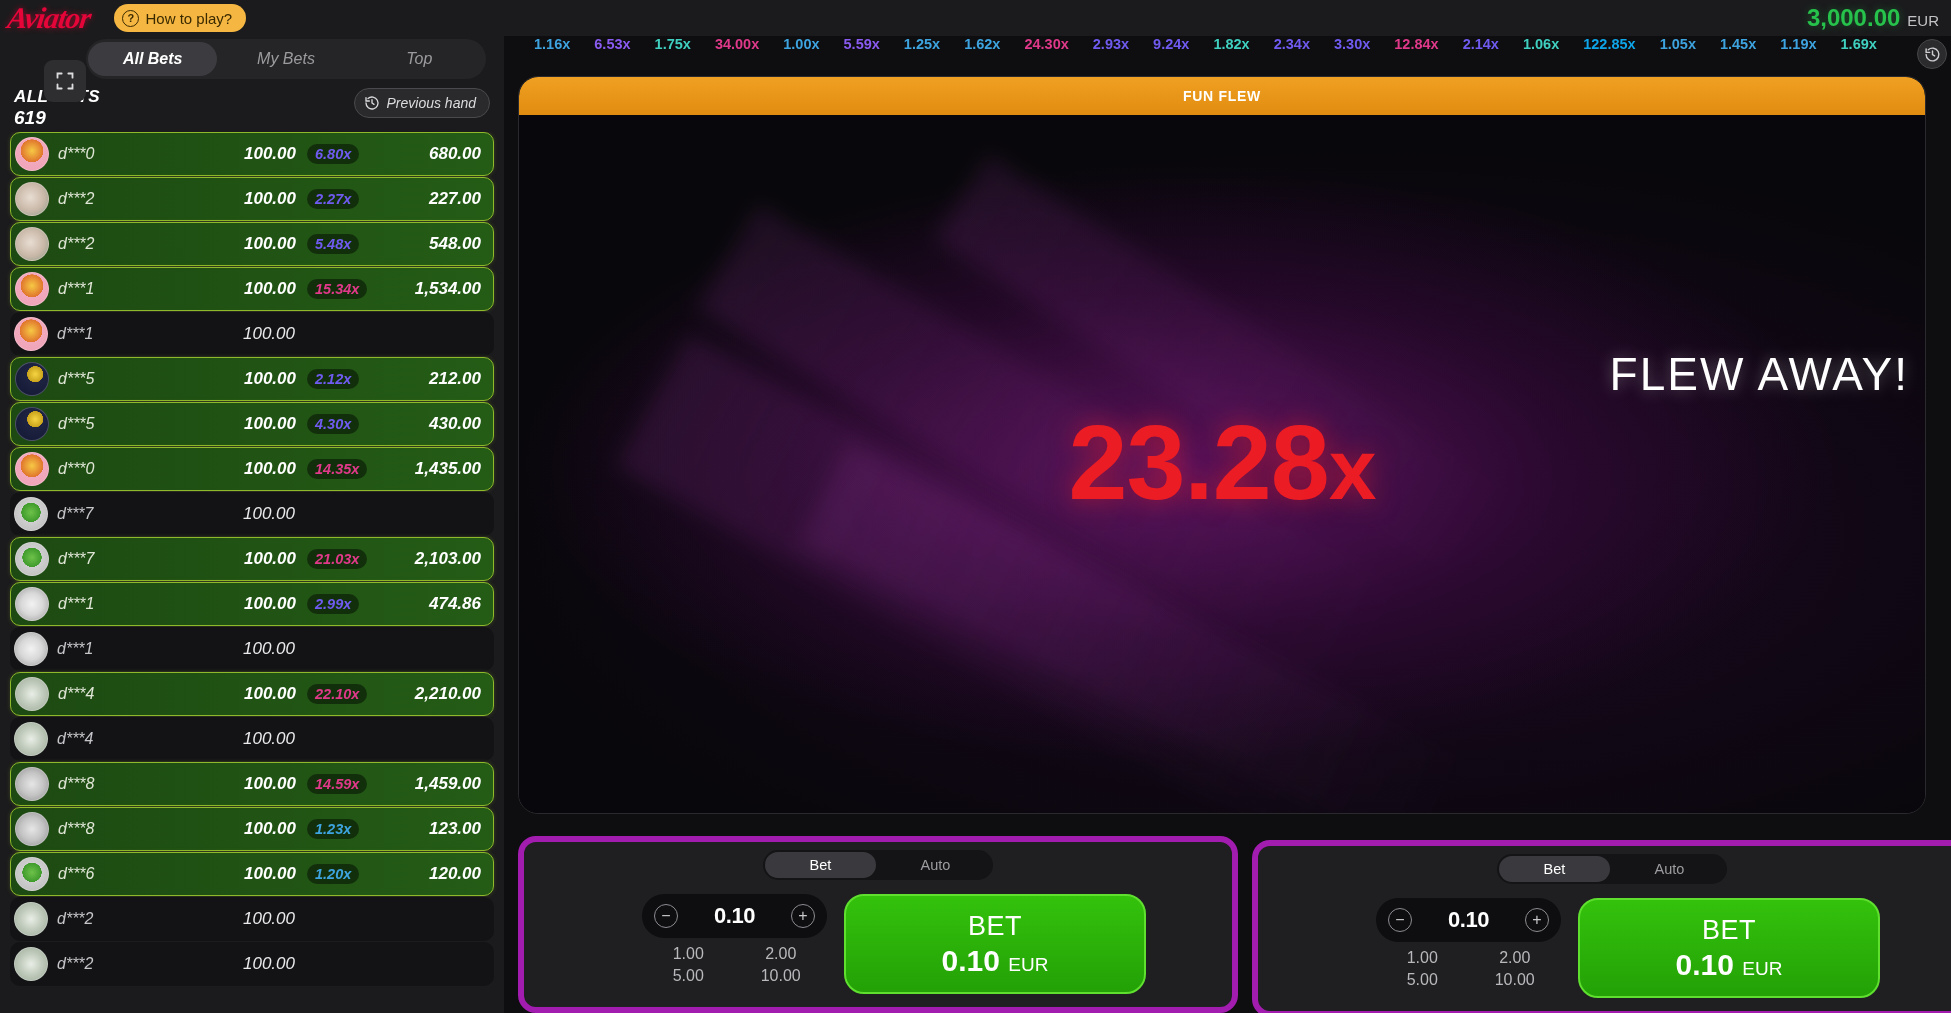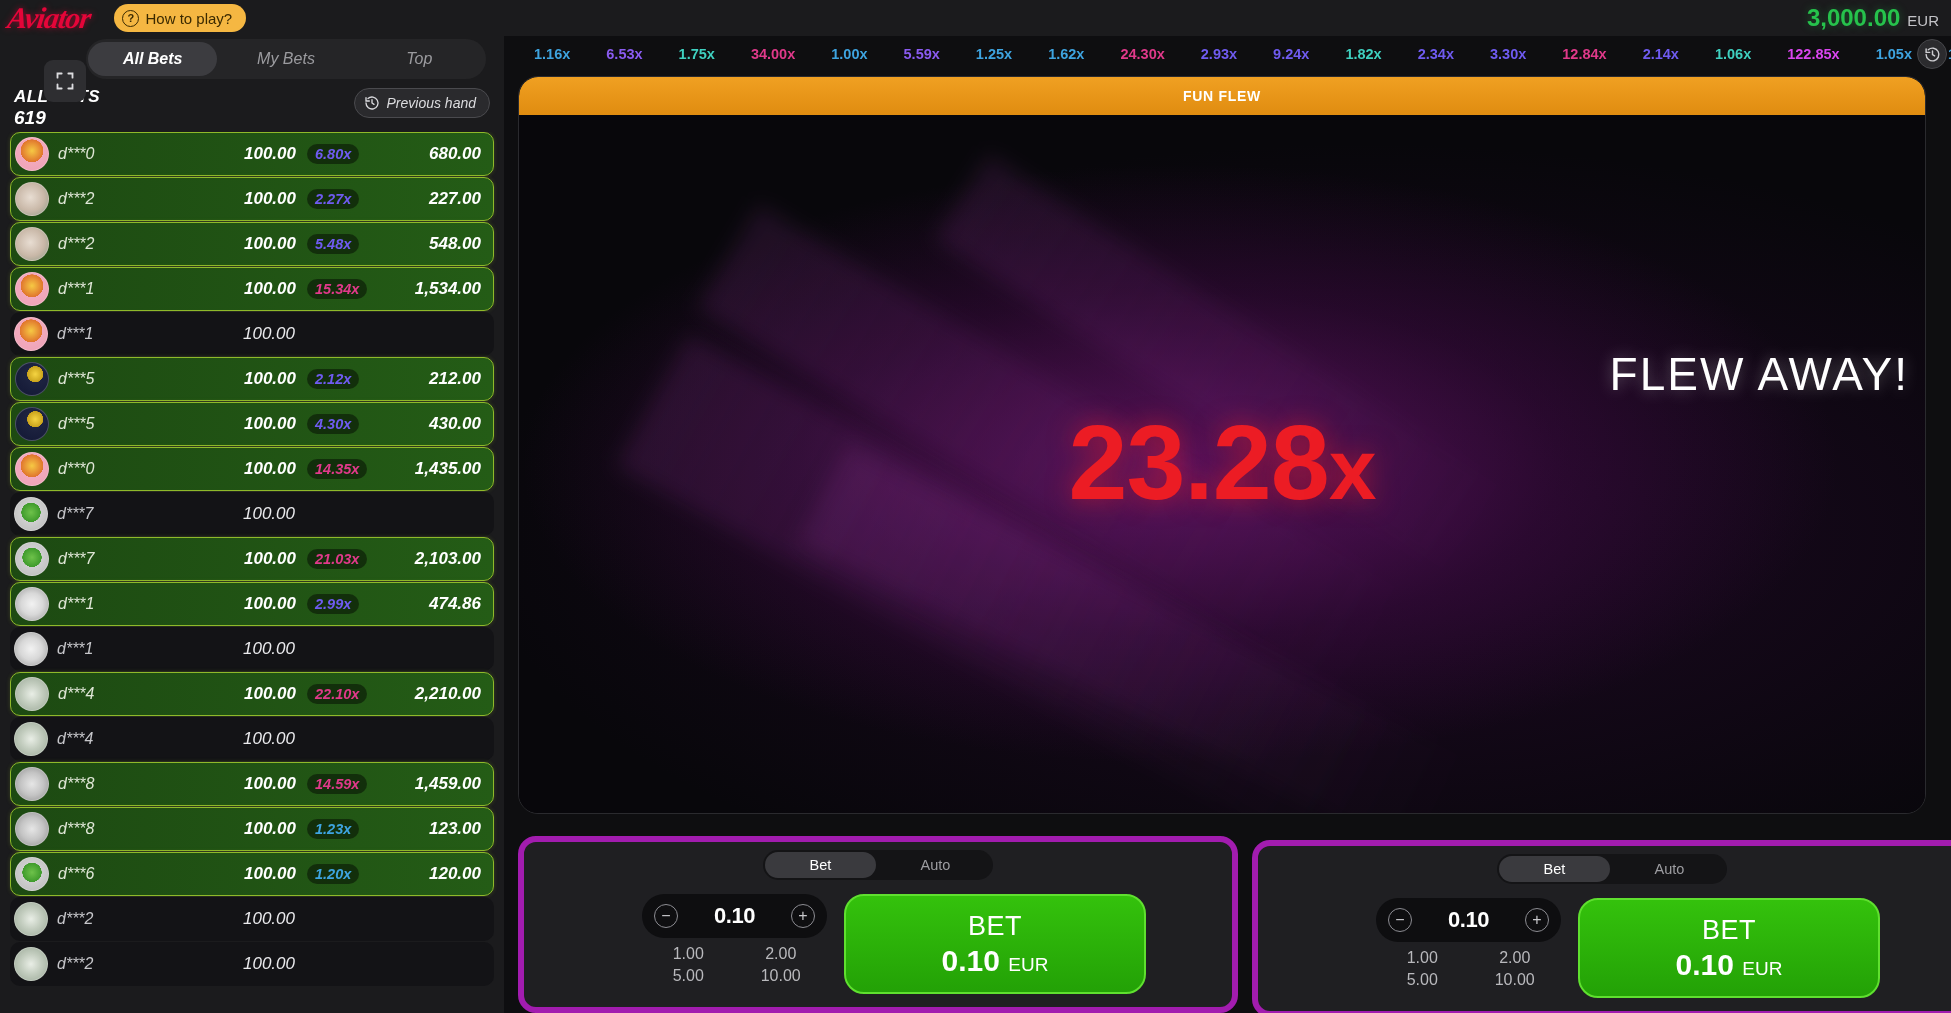--- a/index.html
+++ b/index.html
@@ -152,22 +152,22 @@
     flex: 1; text-align: right; padding-right: 6px;
     font-size: 17px; font-weight: bold; color: #fff;
   }
 
   
   #gamewrap {
     position: absolute; left: 518px; top: 36px;
     width: 1433px; height: 790px;
   }
   #multibar {
-    height: 36px; display: flex; align-items: center;
-    gap: 16px; padding-left: 6px; position: relative;
+    height: 36px; display: flex; align-items: flex-start;
+    gap: 4px; padding-left: 6px; position: relative;
     overflow: hidden;
   }
   .mchip {
     font-size: 14.5px; font-weight: bold;
     padding: 0 10px; white-space: nowrap;
   }
   #histbtn {
     position: absolute; right: 4px; top: 3px;
     width: 30px; height: 30px; border-radius: 50%;
     background: #2b2b2e; border: 1px solid #46464a;
@@ -473,21 +473,21 @@
         <div class="mchip" style="color: rgb(62, 164, 224);">1.62x</div>
         <div class="mchip" style="color: rgb(224, 57, 138);">24.30x</div>
         <div class="mchip" style="color: rgb(111, 91, 240);">2.93x</div>
         <div class="mchip" style="color: rgb(111, 91, 240);">9.24x</div>
         <div class="mchip" style="color: rgb(63, 208, 192);">1.82x</div>
         <div class="mchip" style="color: rgb(111, 91, 240);">2.34x</div>
         <div class="mchip" style="color: rgb(111, 91, 240);">3.30x</div>
         <div class="mchip" style="color: rgb(224, 57, 138);">12.84x</div>
         <div class="mchip" style="color: rgb(111, 91, 240);">2.14x</div>
         <div class="mchip" style="color: rgb(63, 208, 192);">1.06x</div>
-        <div class="mchip" style="color: #d946ef;">122.85x</div>
+        <div class="mchip" style="color: #0ea5e9;">122.85x</div>
         <div class="mchip" style="color: rgb(62, 164, 224);">1.05x</div>
         <div class="mchip" style="color: rgb(62, 164, 224);">1.45x</div>
         <div class="mchip" style="color: rgb(62, 164, 224);">1.19x</div>
         <div class="mchip" style="color: rgb(63, 208, 192);">1.69x</div>
       </div>
     <div id="histbtn">
       <svg viewBox="0 0 24 24" fill="none" stroke="#cfcfd3" stroke-width="2" stroke-linecap="round">
         <path d="M3 12a9 9 0 1 0 3-6.7M3 4v5h5"></path>
           <path d="M12 7v5l3 2"></path>
       </svg>

